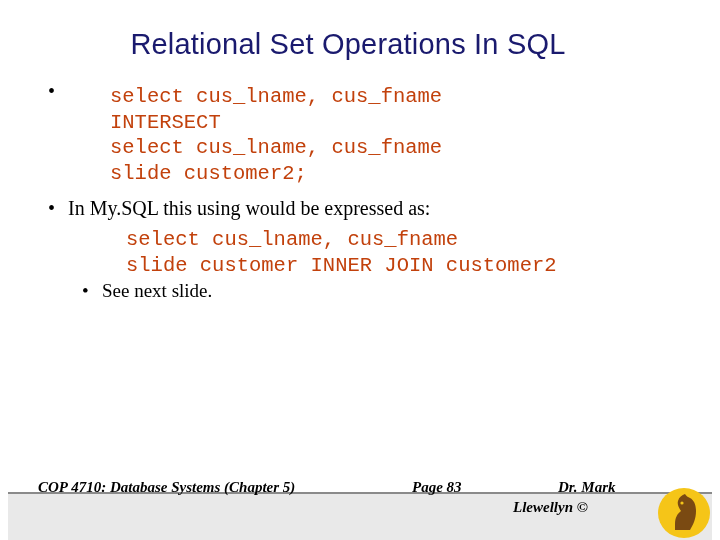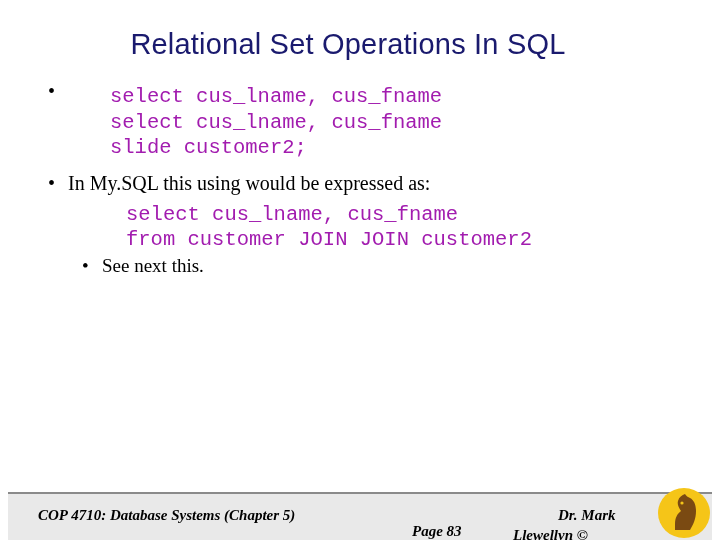--- a/index.html
+++ b/index.html
@@ -58,21 +58,21 @@
     font-size: 19px;
   }
   .bullet.sub .dot {
     left: 52px;
     font-size: 19px;
   }
   .code {
     font-family: "Liberation Mono", monospace;
     font-size: 20.5px;
     line-height: 25.5px;
-    color: #a21caf;
+    color: #c2410c;
     padding-left: 80px;
     letter-spacing: 0px;
     white-space: pre;
   }
   .code.indent2 {
     padding-left: 96px;
   }
   .code.indent3 {
     padding-left: 180px;
   }
@@ -92,35 +92,35 @@
     position: absolute;
     left: 8px;
     top: 494px;
     width: 704px;
     height: 46px;
     background: #e9e9e9;
   }
   .footer-inner {
     position: absolute;
     left: 8px;
-    top: 494px;
+    top: 466px;
     width: 586px;
     height: 46px;
   }
   .footer-text {
     position: absolute;
     font-family: "Liberation Serif", serif;
     font-weight: bold;
     font-style: italic;
     font-size: 15px;
     color: #000000;
     white-space: nowrap;
   }
   .f-left  { left: 30px;  top: 13px; }
-  .f-mid   { left: 404px; top: 13px; margin-top: 16px; }
+  .f-mid   { left: 404px; top: 13px; }
   .f-right { left: 550px; top: 13px; }
   .f-right2 { left: 505px; top: 33px; }
 
   .logo {
     position: absolute;
     left: 655px;
     top: 484px;
     width: 58px;
     height: 56px;
   }
@@ -134,38 +134,39 @@
 
   <div class="body-area">
 
     <div class="bullet">
       <span class="dot">•</span>
     </div>
 
     <div class="gap-xs"></div>
 
     <div class="code">select cus_lname, cus_fname</div>
+    <div class="code">INTERSECT</div>
     <div class="code">select cus_lname, cus_fname</div>
     <div class="code">slide customer2;</div>
 
     <div class="gap-sm"></div>
 
     <div class="bullet">
       <span class="dot">•</span>
       <span>In My.SQL this using would be expressed as:</span>
     </div>
 
     <div class="gap-xs"></div>
 
     <div class="code indent2">select cus_lname, cus_fname</div>
-    <div class="code indent2">from customer JOIN JOIN customer2</div>
+    <div class="code indent2">slide customer INNER JOIN customer2</div>
 
     <div class="bullet sub">
       <span class="dot">•</span>
-      <span>See next this.</span>
+      <span>See next slide.</span>
     </div>
 
   </div>
 
   <div class="footer-band"></div>
   <div class="footer-rule"></div>
 
   <div class="footer-inner">
     <div class="footer-text f-left">COP 4710: Database Systems  (Chapter 5)</div>
     <div class="footer-text f-mid">Page 83</div>

